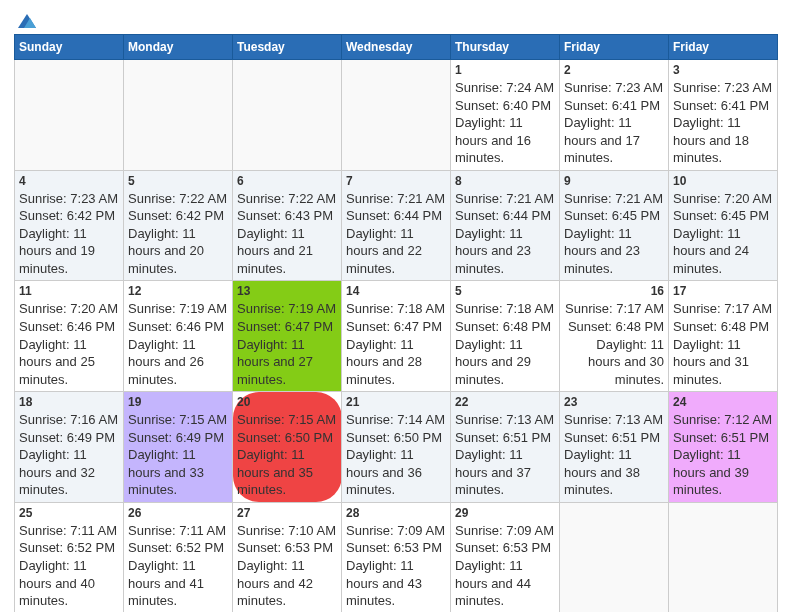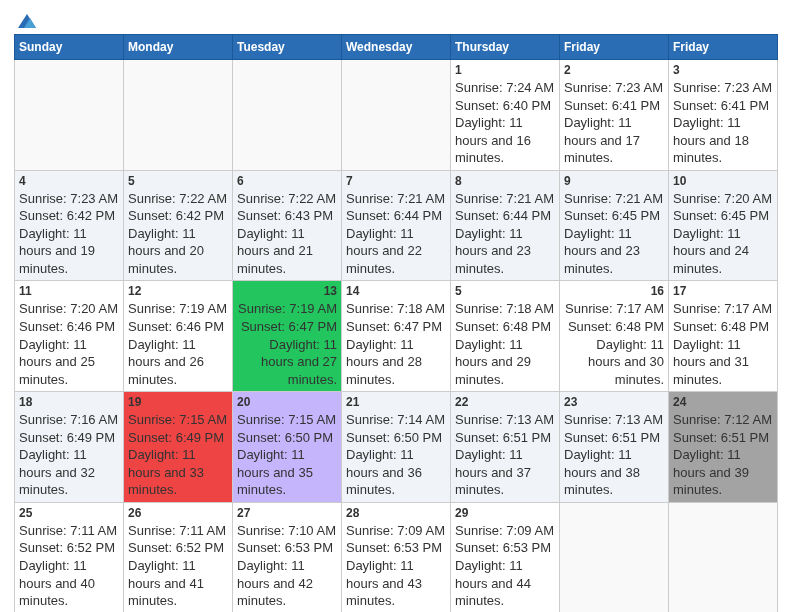--- a/index.html
+++ b/index.html
@@ -188,21 +188,21 @@
         </tr>
         <tr>
           <td style="background: rgb(255, 255, 255);">
             <div class="day-number">11</div>
             <div class="day-info">Sunrise: 7:20 AM<br>Sunset: 6:46 PM<br>Daylight: 11 hours and 25 minutes.</div>
           </td>
           <td style="background: rgb(255, 255, 255);">
             <div class="day-number">12</div>
             <div class="day-info">Sunrise: 7:19 AM<br>Sunset: 6:46 PM<br>Daylight: 11 hours and 26 minutes.</div>
           </td>
-          <td style="background: #22c55e; text-align: right;">
+          <td style="background: #84cc16;">
             <div class="day-number">13</div>
             <div class="day-info">Sunrise: 7:19 AM<br>Sunset: 6:47 PM<br>Daylight: 11 hours and 27 minutes.</div>
           </td>
           <td style="background: rgb(255, 255, 255);">
             <div class="day-number">14</div>
             <div class="day-info">Sunrise: 7:18 AM<br>Sunset: 6:47 PM<br>Daylight: 11 hours and 28 minutes.</div>
           </td>
           <td style="background: rgb(255, 255, 255);">
             <div class="day-number">5</div>
             <div class="day-info">Sunrise: 7:18 AM<br>Sunset: 6:48 PM<br>Daylight: 11 hours and 29 minutes.</div>
@@ -214,41 +214,41 @@
           <td style="background: rgb(255, 255, 255); margin-left: 40px;">
             <div class="day-number">17</div>
             <div class="day-info">Sunrise: 7:17 AM<br>Sunset: 6:48 PM<br>Daylight: 11 hours and 31 minutes.</div>
           </td>
         </tr>
         <tr>
           <td style="background: rgb(240, 244, 248);">
             <div class="day-number">18</div>
             <div class="day-info">Sunrise: 7:16 AM<br>Sunset: 6:49 PM<br>Daylight: 11 hours and 32 minutes.</div>
           </td>
-          <td style="background: #ef4444; margin-left: 19px;">
+          <td style="background: #c4b5fd; margin-left: 19px;">
             <div class="day-number">19</div>
             <div class="day-info">Sunrise: 7:15 AM<br>Sunset: 6:49 PM<br>Daylight: 11 hours and 33 minutes.</div>
           </td>
-          <td style="background: #c4b5fd;">
+          <td style="background: #ef4444; border-radius: 26px;">
             <div class="day-number">20</div>
             <div class="day-info">Sunrise: 7:15 AM<br>Sunset: 6:50 PM<br>Daylight: 11 hours and 35 minutes.</div>
           </td>
           <td style="background: rgb(240, 244, 248);">
             <div class="day-number">21</div>
             <div class="day-info">Sunrise: 7:14 AM<br>Sunset: 6:50 PM<br>Daylight: 11 hours and 36 minutes.</div>
           </td>
           <td style="background: rgb(240, 244, 248);">
             <div class="day-number">22</div>
             <div class="day-info">Sunrise: 7:13 AM<br>Sunset: 6:51 PM<br>Daylight: 11 hours and 37 minutes.</div>
           </td>
           <td style="background: rgb(240, 244, 248);">
             <div class="day-number">23</div>
             <div class="day-info">Sunrise: 7:13 AM<br>Sunset: 6:51 PM<br>Daylight: 11 hours and 38 minutes.</div>
           </td>
-          <td style="background: #a3a3a3;">
+          <td style="background: #f0abfc;">
             <div class="day-number">24</div>
             <div class="day-info">Sunrise: 7:12 AM<br>Sunset: 6:51 PM<br>Daylight: 11 hours and 39 minutes.</div>
           </td>
         </tr>
         <tr>
           <td style="background: rgb(255, 255, 255);">
             <div class="day-number">25</div>
             <div class="day-info">Sunrise: 7:11 AM<br>Sunset: 6:52 PM<br>Daylight: 11 hours and 40 minutes.</div>
           </td>
           <td style="background: rgb(255, 255, 255); margin-left: 48px;">

